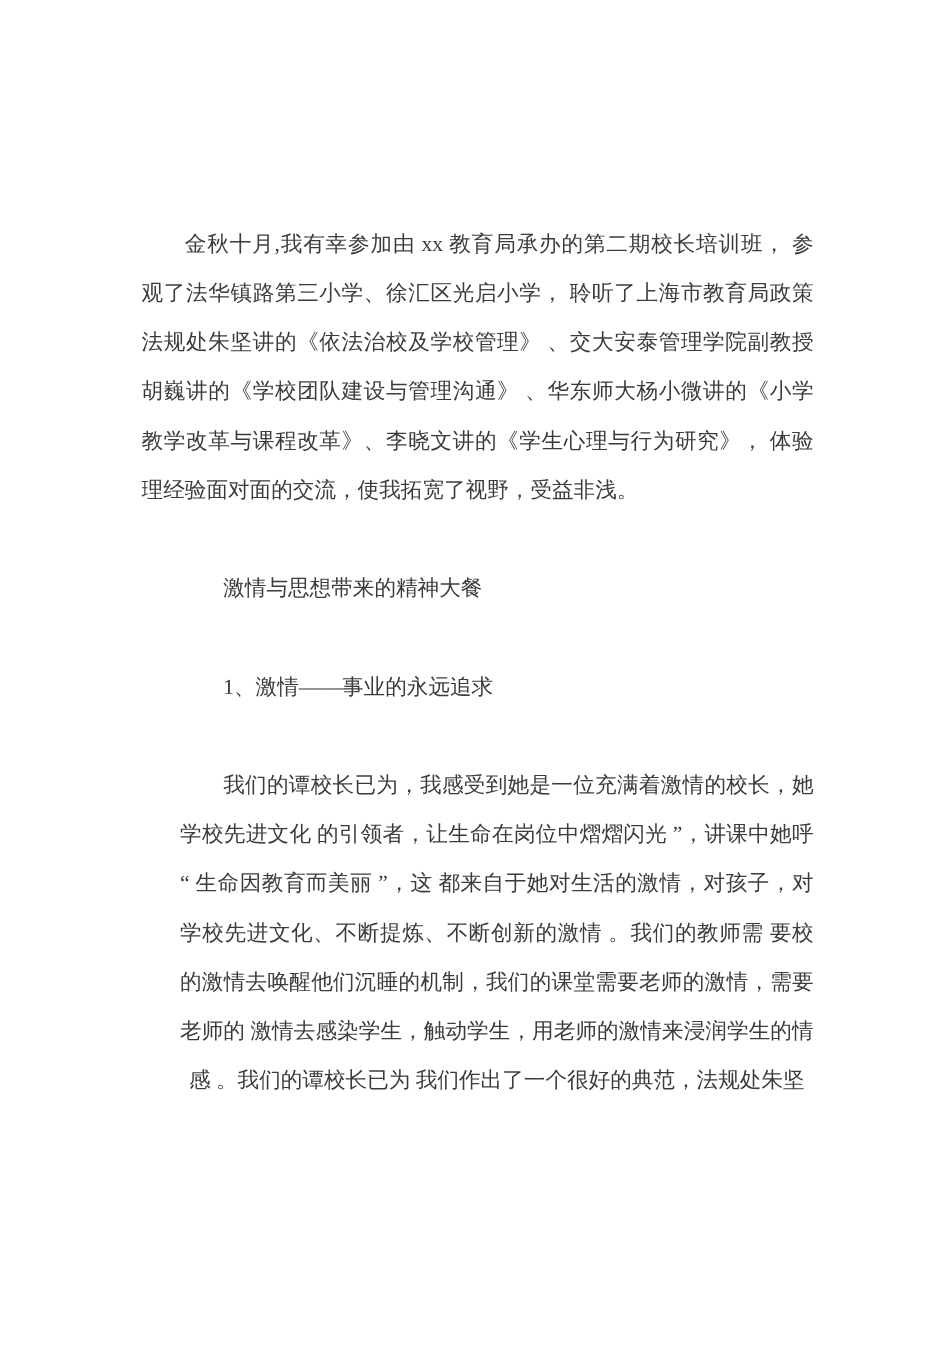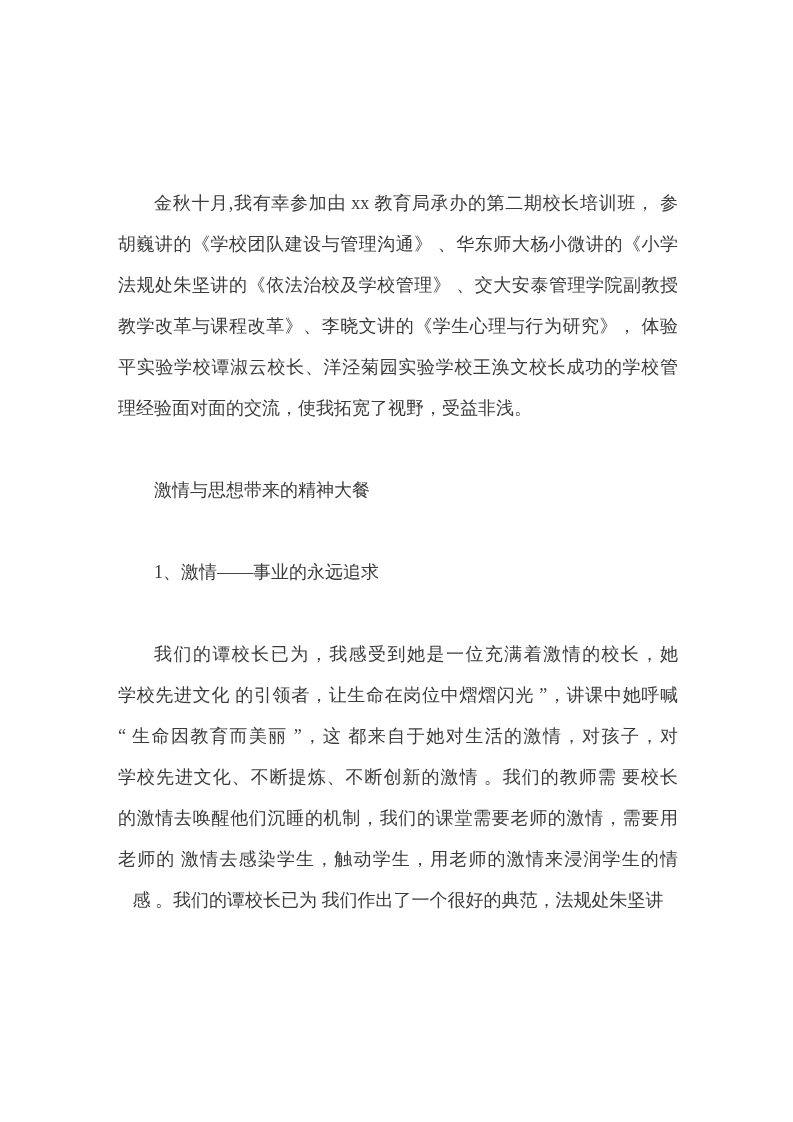--- a/index.html
+++ b/index.html
@@ -17,44 +17,44 @@
     overflow: hidden;
   }
   .doc-body {
     position: absolute;
     left: 118px;
     top: 183px;
     width: 560px;
     color: #3b3b3b;
     font-size: 18px;
   }
-  .block + .block { margin-top: 41px; }
+  .block + .block { margin-top: 41px; margin-left: 32px; }
   .line {
     height: 41px;
     line-height: 41px;
     overflow: hidden;
     white-space: pre-wrap;
     text-align: justify;
     text-align-last: justify;
   }
   .line.last { text-align: center; text-align-last: left; }
   .line.indent { text-indent: 36px; }
   .heading .line { font-weight: normal; }
 </style>
 </head>
 <body>
 
 <div class="page">
   <div class="doc-body" style="color: rgb(59, 59, 59);">
       <div class="block paragraph">
         <div class="line indent">金秋十月,我有幸参加由 xx 教育局承办的第二期校长培训班， 参</div>
+        <div class="line">观了法华镇路第三小学、徐汇区光启小学， 聆听了上海市教育局政策</div>
+        <div class="line">法规处朱坚讲的《依法治校及学校管理》 、交大安泰管理学院副教授</div>
         <div class="line">胡巍讲的《学校团队建设与管理沟通》 、华东师大杨小微讲的《小学</div>
-        <div class="line">法规处朱坚讲的《依法治校及学校管理》 、交大安泰管理学院副教授</div>
         <div class="line">教学改革与课程改革》、李晓文讲的《学生心理与行为研究》， 体验建</div>
-        <div class="line">平实验学校谭淑云校长、洋泾菊园实验学校王涣文校长成功的学校管</div>
         <div class="line last">理经验面对面的交流，使我拓宽了视野，受益非浅。</div>
       </div>
       <div class="block heading">
         <div class="line indent last">激情与思想带来的精神大餐</div>
       </div>
       <div class="block heading">
         <div class="line indent last">1、激情——事业的永远追求</div>
       </div>
       <div class="block paragraph">
         <div class="line indent">我们的谭校长已为，我感受到她是一位充满着激情的校长，她说“做</div>

